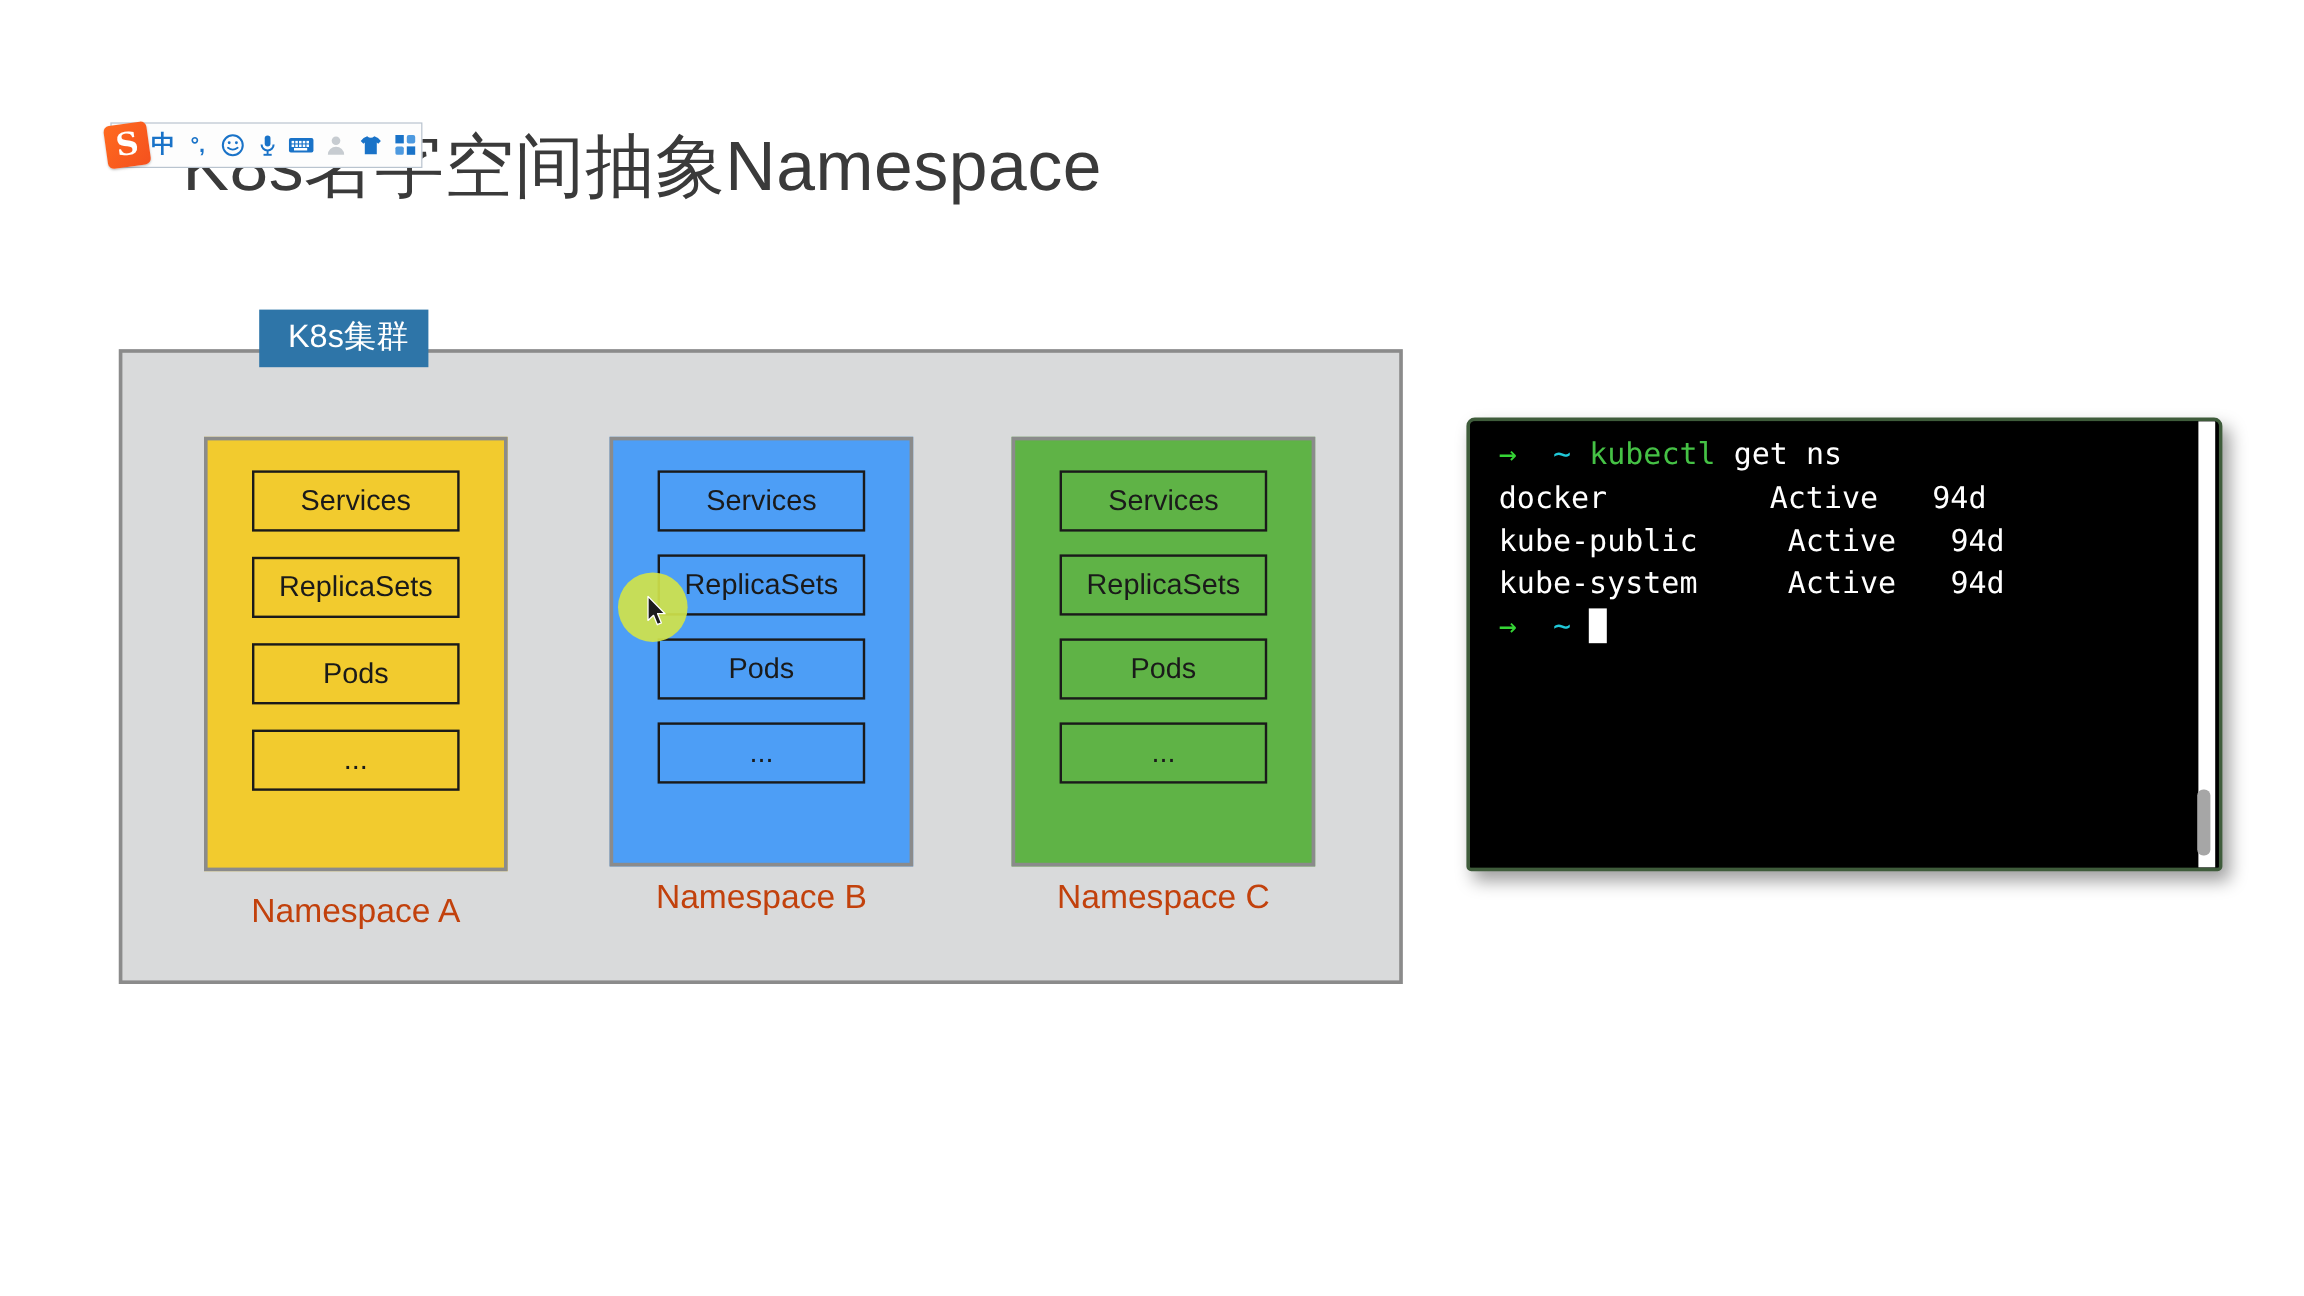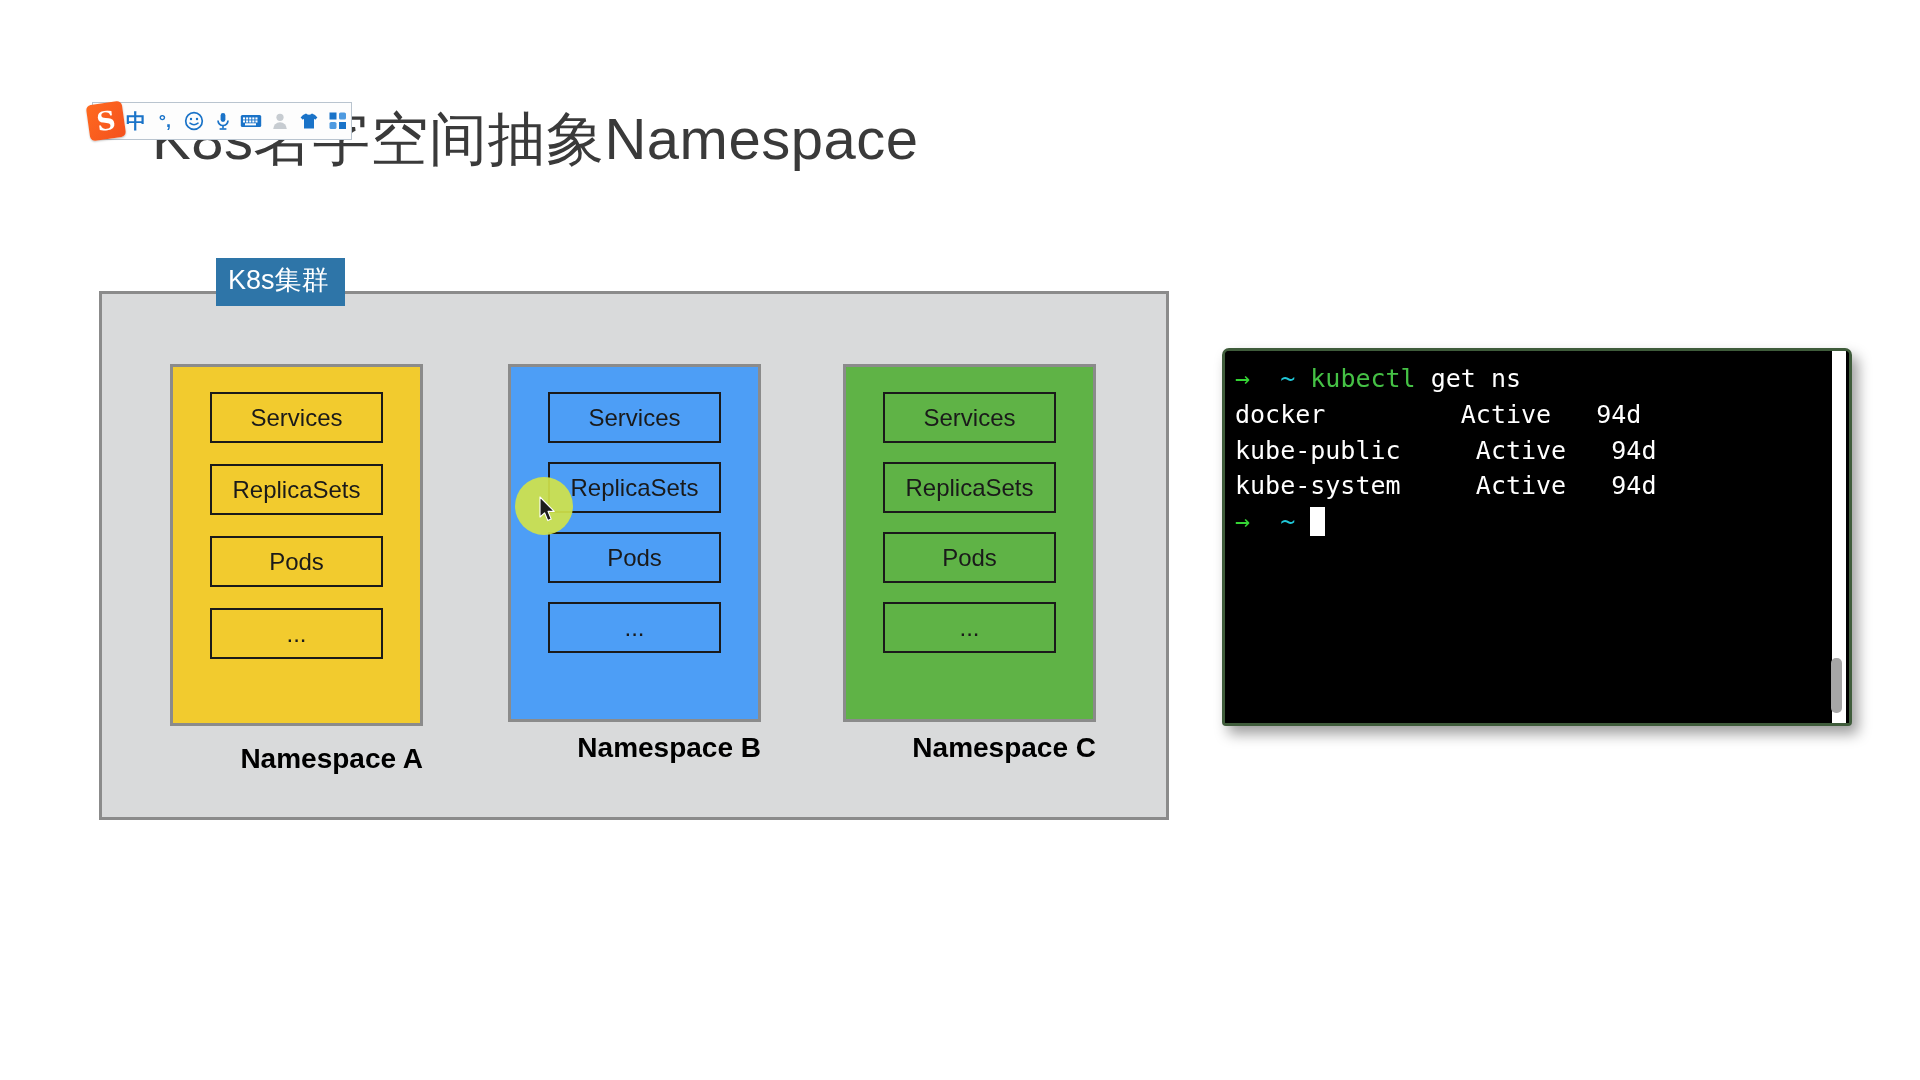--- a/index.html
+++ b/index.html
@@ -70,21 +70,21 @@
     width: 1070px; height: 529px;
     background: #d9dadb;
     border: 3px solid #8b8b8b;
   }
   #cluster-badge {
     position: absolute;
     left: 216px; top: 258px;
     background: #2e75a8;
     color: #ffffff;
     font-size: 27px;
-    padding: 9px 16px 12px 12px;
+    padding: 9px 16px 12px 24px;
     line-height: 1;
     z-index: 20;
     white-space: nowrap;
   }
 
   
   .ns-col { position: absolute; top: 364px; }
   #ns-col-0 { left: 170px; }
   #ns-col-1 { left: 508px; }
   #ns-col-2 { left: 843px; }
@@ -107,26 +107,25 @@
     align-items: center;
     justify-content: center;
     font-size: 24px;
     color: #1a1a1a;
     line-height: 1;
   }
   .c1 .ns-item, .c2 .ns-item { margin-bottom: 19px; }
 
   .ns-caption {
     width: 253px;
-    text-align: right;
+    text-align: center;
     margin-top: 19px;
     font-size: 28px;
-    color: #000000;
-    line-height: 1;
-    font-weight: bold;
+    color: #c2410c;
+    line-height: 1;
   }
   #ns-col-1 .ns-caption, #ns-col-2 .ns-caption { margin-top: 12px; }
 
   
   #cursor-wrap {
     position: absolute;
     left: 515px; top: 477px;
     width: 58px; height: 58px;
     z-index: 60;
     pointer-events: none;
@@ -169,21 +168,21 @@
   #terminal-title {
     position: absolute;
     left: 0; right: 0;
     text-align: center;
     font-size: 17px;
     color: #2b2b2b;
     line-height: 1;
   }
   #terminal-body {
     background: #000000;
-    padding: 10px 0 6px 10px;
+    padding: 10px 0 6px 24px;
     font-family: "DejaVu Sans Mono", "Liberation Mono", monospace;
     font-size: 25px;
     line-height: 1.43;
     color: #ffffff;
     position: relative;
     height: 372px;
   }
   .t-row { white-space: pre; }
   .t-green  { color: #35d435; }
   .t-green2 { color: #45c145; }

